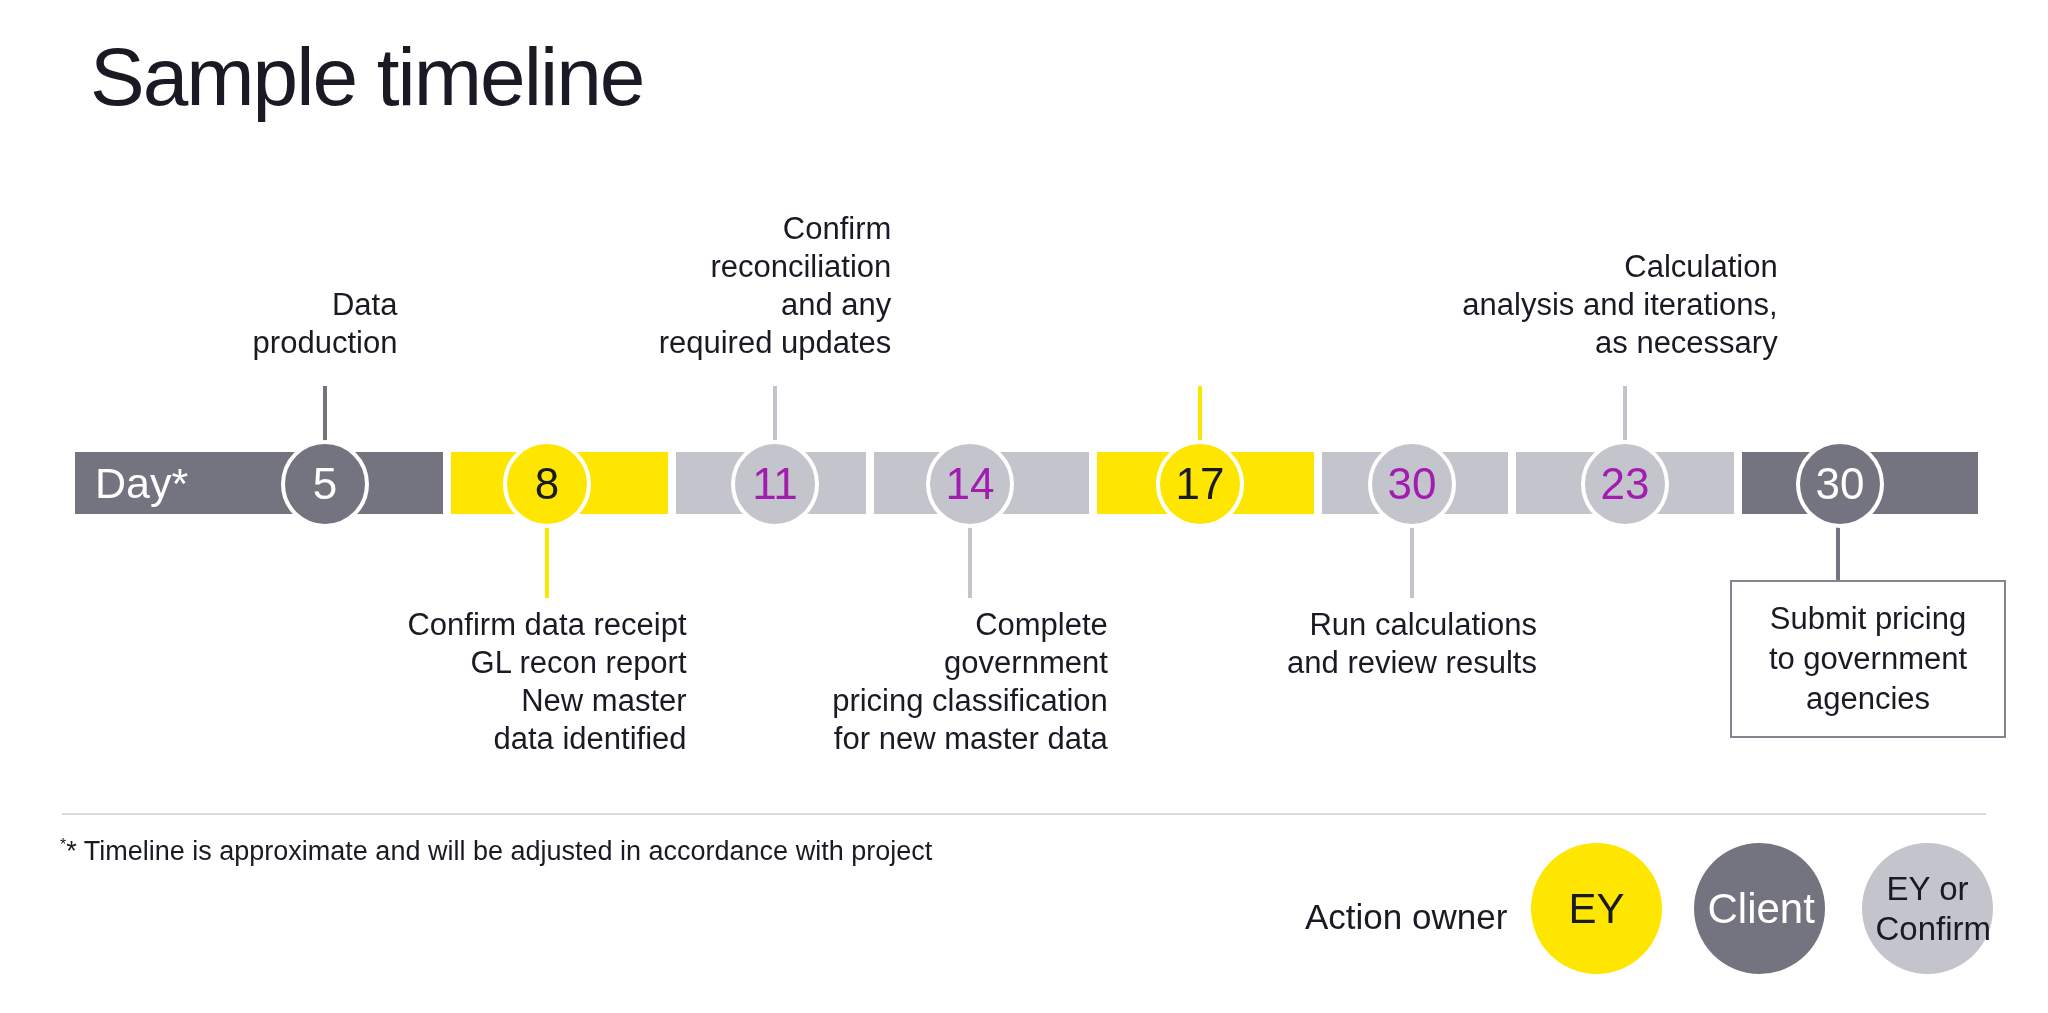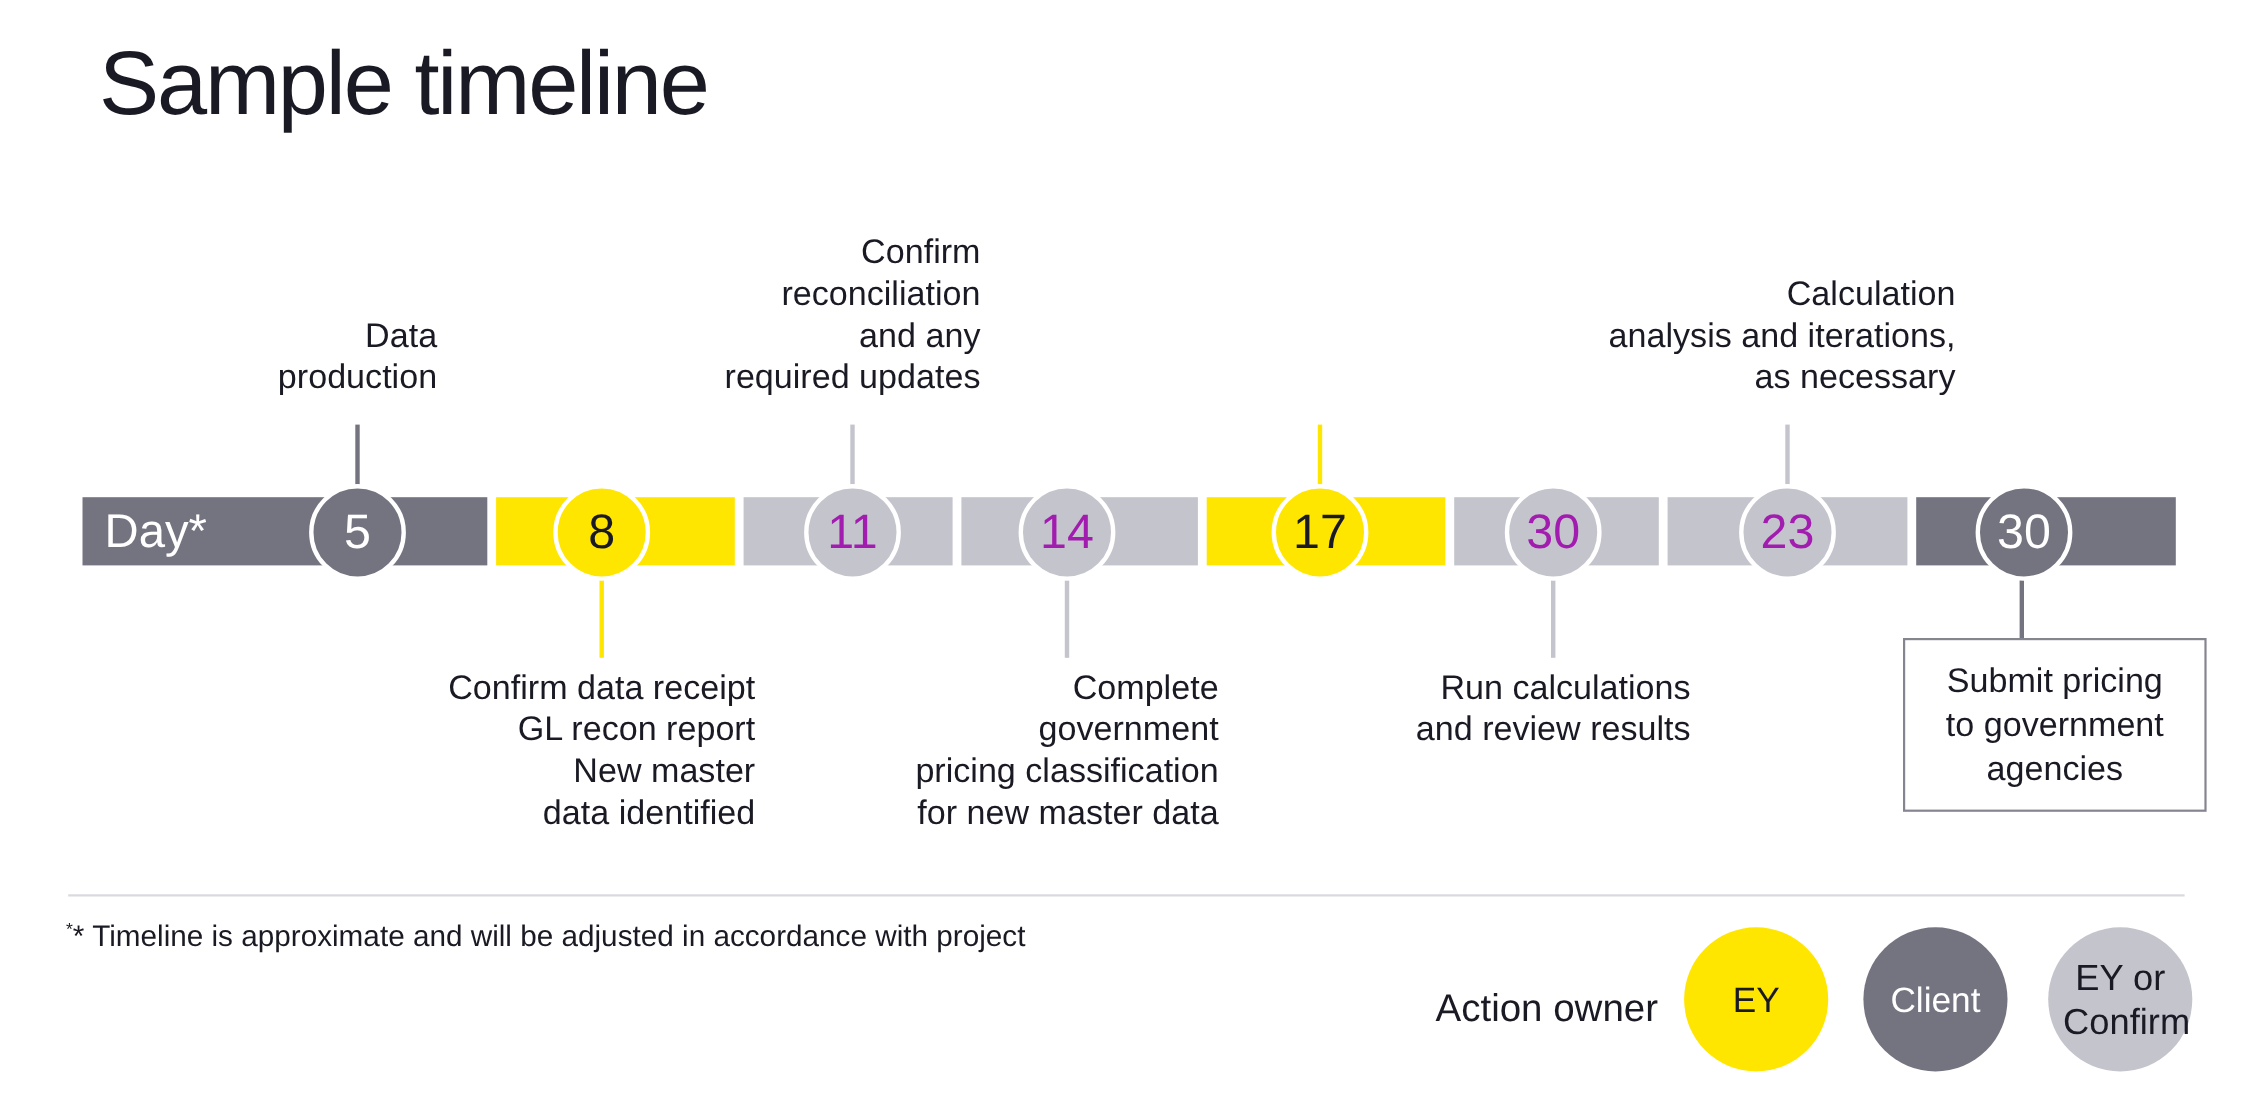--- a/index.html
+++ b/index.html
@@ -56,21 +56,21 @@
   .footnote sup{font-size:16px;}
   
   .legend-label{position:absolute;left:1305px;top:897px;font-size:35px;color:var(--text,#1A1A24);}
   .legend-circle{
     position:absolute;top:843px;width:131px;height:131px;border-radius:50%;
     display:flex;align-items:center;justify-content:center;text-align:center;
   }
   .legend-circle.yellow{background:var(--ey-yellow,#FFE600);color:var(--text,#1A1A24);}
   .legend-circle.dark{background:var(--dark-gray,#747480);color:#fff;}
   .legend-circle.light{background:var(--light-gray,#C4C4CD);color:var(--text,#1A1A24);}
-  .legend-circle span{display:block;font-size:32px;line-height:40px;max-width:104px;}
+  .legend-circle span{display:block;font-size:42px;line-height:40px;max-width:104px;}
 </style>
 </head>
 <body>
 
 <div class="slide">
 
   <h1 class="title">Sample timeline</h1>
 
   <div class="seg dark" style="left:75px;width:368px"></div>
   <div class="seg yellow" style="left:451px;width:217px"></div>

